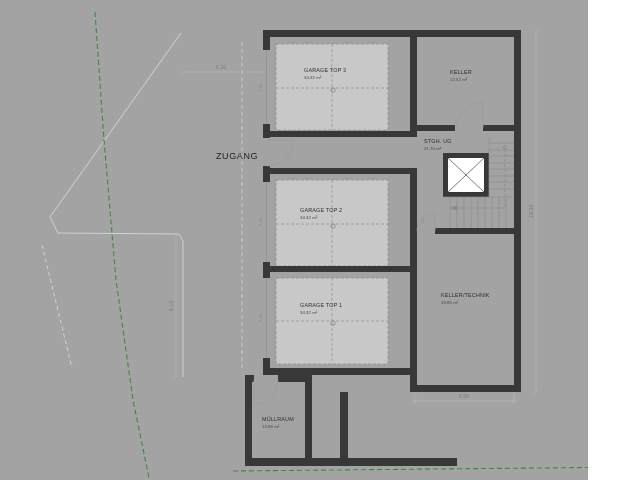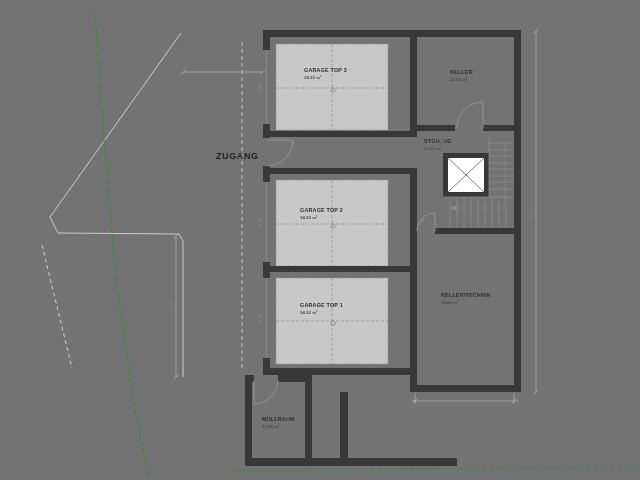--- a/index.html
+++ b/index.html
@@ -1,17 +1,17 @@
 <!DOCTYPE html>
 <html><head>
 <meta charset="utf-8">
 <style>
   html,body{margin:0;padding:0;background:#ffffff;}
-  .page{position:relative;width:640px;height:480px;background:#737373;overflow:hidden;
-        font-family:"Liberation Sans",sans-serif;font-weight:bold;}
+  .page{position:relative;width:588px;height:480px;background:#a3a3a3;overflow:hidden;
+        font-family:"Liberation Sans",sans-serif;}
   svg{display:block;}
   text{font-family:"Liberation Sans",sans-serif;fill:#2e2e2e;}
   .room-name{font-size:5.4px;letter-spacing:.2px;}
   .room-area{font-size:4.4px;fill:#4a4a4a;}
   .zugang{font-size:9px;letter-spacing:.6px;fill:#222;}
   .dim{font-size:4.8px;fill:#7a7a7a;letter-spacing:.2px;}
   .dim-small{font-size:4.2px;fill:#8a8a8a;}
   .wall{fill:#383838;}
   .thin{stroke:#8f8f8f;stroke-width:.7;fill:none;}
   .tread{stroke:#8d8d8d;stroke-width:.7;}

